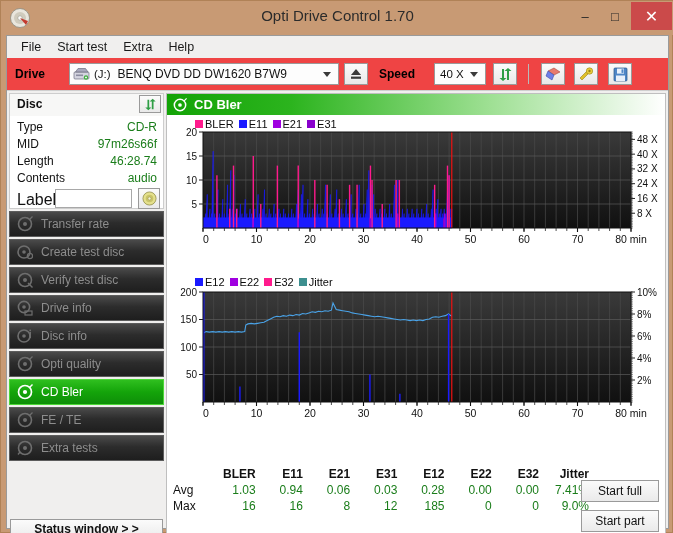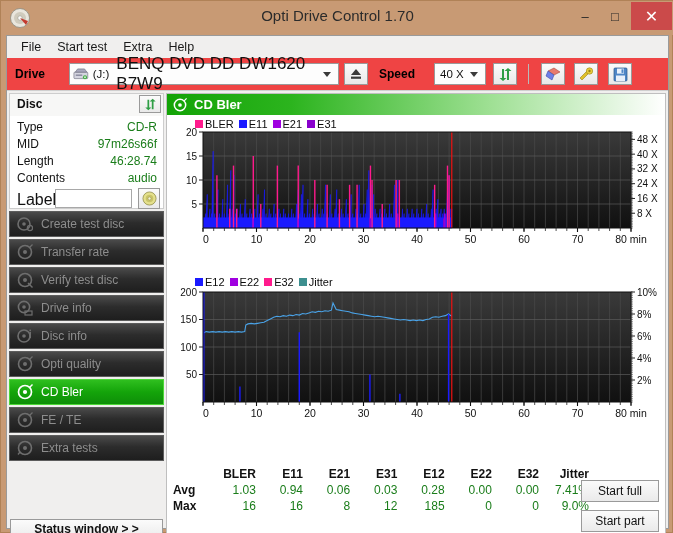--- a/index.html
+++ b/index.html
@@ -101,21 +101,21 @@
     box-sizing: border-box;
     display: flex; align-items: center;
   }
   #drive-icon {
     width: 17px; height: 14px; margin-left: 3px; position: relative;
   }
   #drive-vol {
     margin-left: 4px; font-size: 11.5px; color: #111;
   }
   #drive-name {
-    margin-left: 7px; font-size: 17px; color: #111;
+    margin-left: 7px; font-size: 12px; color: #111;
   }
   .caret {
     position: absolute; right: 7px; top: 8px;
     width: 0; height: 0;
     border-left: 4px solid transparent;
     border-right: 4px solid transparent;
     border-top: 5px solid #3a3a3a;
   }
   .tbtn {
     position: absolute;
@@ -300,21 +300,21 @@
     font-size: 12px;
     padding: 0 0 0 0;
     height: 16px;
   }
   #stats th {
     font-weight: bold; color: #111; text-align: right;
     padding-right: 4px;
   }
   #stats th.rowhdr { text-align: left; }
   #stats td.rowhdr {
-    text-align: left; color: #111; font-weight: bold;
+    text-align: left; color: #111; font-weight: normal;
     width: 42px;
   }
   #stats td.val {
     text-align: right; color: #1a7d1a;
     padding-right: 4px;
   }
   .colw { width: 50px; }
 
   
   .startbtn {
@@ -458,34 +458,34 @@
               <circle cx="8" cy="8" r="1.6" fill="#f7f5d8" stroke="#8d8a45" stroke-width="0.5"></circle>
             </svg>
           </div>
         </div>
       </div>
 
       <div id="navlist">
 
         <div class="nav-btn">
           <svg class="nav-icon" viewBox="0 0 16 16">
+            <circle cx="8" cy="8" r="6.5" fill="none" stroke="#6e6e6e" stroke-width="1.6"></circle>
+            <circle cx="8" cy="8" r="2" fill="#6e6e6e"></circle>
+            <path d="M13 3 L15.5 0.5" stroke="#6e6e6e" stroke-width="1.3"></path>
+          </svg>
+          <span class="nav-label">Transfer rate</span>
+        </div>
+
+        <div class="nav-btn">
+          <svg class="nav-icon" viewBox="0 0 16 16">
             <circle cx="7" cy="8" r="6" fill="none" stroke="#6e6e6e" stroke-width="1.6"></circle>
             <circle cx="7" cy="8" r="1.8" fill="#6e6e6e"></circle>
             <circle cx="13" cy="12" r="2.6" fill="none" stroke="#6e6e6e" stroke-width="1.3"></circle>
           </svg>
           <span class="nav-label">Create test disc</span>
-        </div>
-
-        <div class="nav-btn">
-          <svg class="nav-icon" viewBox="0 0 16 16">
-            <circle cx="8" cy="8" r="6.5" fill="none" stroke="#6e6e6e" stroke-width="1.6"></circle>
-            <circle cx="8" cy="8" r="2" fill="#6e6e6e"></circle>
-            <path d="M13 3 L15.5 0.5" stroke="#6e6e6e" stroke-width="1.3"></path>
-          </svg>
-          <span class="nav-label">Transfer rate</span>
         </div>
 
         <div class="nav-btn">
           <svg class="nav-icon" viewBox="0 0 16 16">
             <circle cx="8" cy="8" r="6.5" fill="none" stroke="#6e6e6e" stroke-width="1.6"></circle>
             <circle cx="8" cy="8" r="2" fill="#6e6e6e"></circle>
             <path d="M11 11 L15.5 15.5" stroke="#6e6e6e" stroke-width="1.4"></path>
           </svg>
           <span class="nav-label">Verify test disc</span>
         </div>

